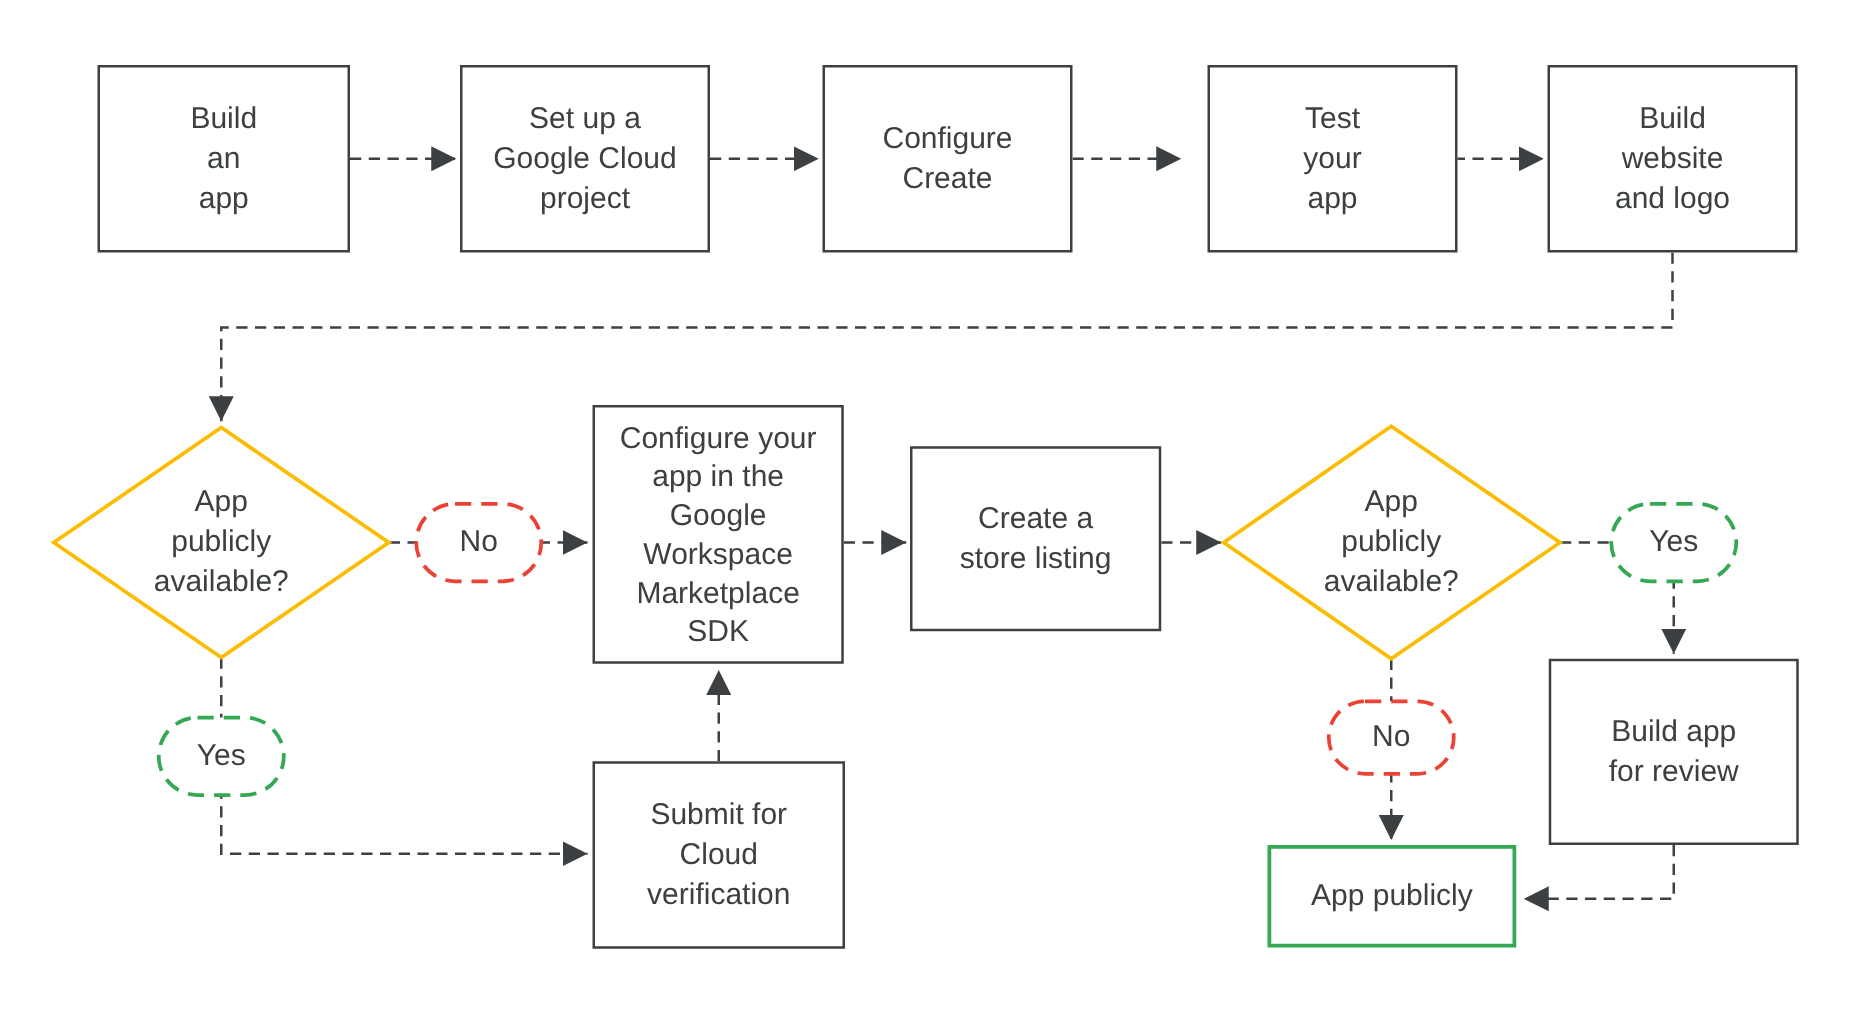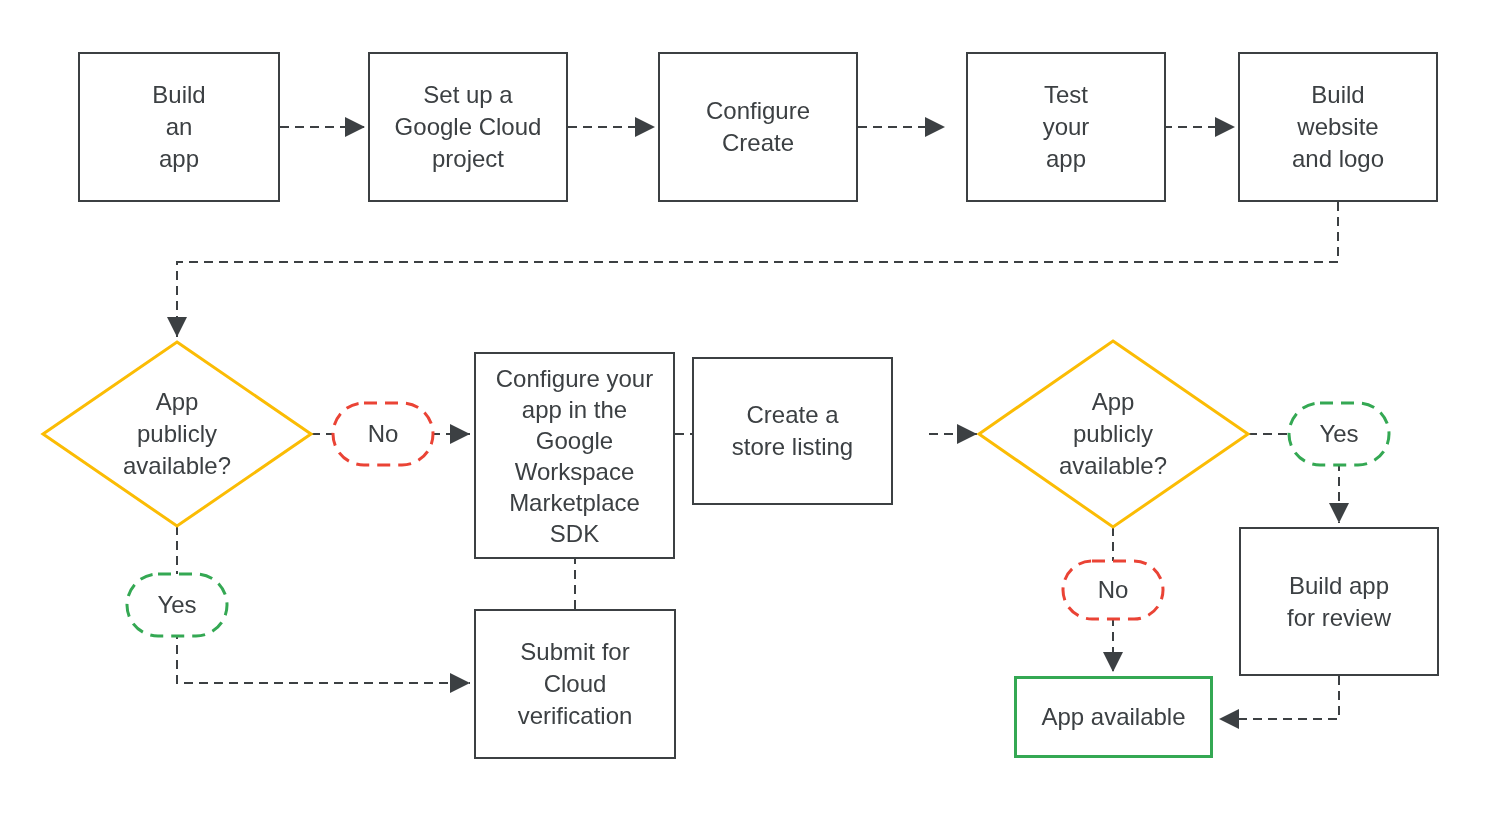--- a/index.html
+++ b/index.html
@@ -27,21 +27,21 @@
   .arrowhead{fill:var(--gray);}
   .node{
     position:absolute;box-sizing:border-box;
     display:flex;align-items:center;justify-content:center;
     text-align:center;white-space:pre-line;
     font-size:24px;line-height:32px;color:var(--gray);
   }
   .box{border:2px solid var(--gray);background:#fff;}
   .published{border:3px solid var(--green);background:#fff;}
   .plain{background:transparent;border:none;}
-  .tight{line-height:31px;margin-top:28px;}
+  .tight{line-height:31px;}
 </style>
 </head>
 <body>
 
 <div class="stage">
 
   <svg width="1494" height="814" viewBox="0 0 1494 814">
     <defs>
       <marker id="ah" markerWidth="11" markerHeight="10" refX="10" refY="5" orient="auto" markerUnits="strokeWidth">
         <path d="M0,0 L10,5 L0,10 Z" class="arrowhead"></path>
@@ -107,29 +107,29 @@
 app in the
 Google
 Workspace
 Marketplace
 SDK</div>
 
   <div class="node box" style="left:474px;top:609px;width:202px;height:150px">Submit for
 Cloud
 verification</div>
 
-  <div class="node box" style="left:692px;top:357px;width:201px;height:148px">Create a
+  <div class="node box" style="left:728px;top:357px;width:201px;height:148px">Create a
 store listing</div>
 
   <div class="node plain" style="left:1013px;top:386px;width:200px;height:96px">App
 publicly
 available?</div>
 
   <div class="node plain" style="left:1289px;top:418px;width:100px;height:32px">Yes</div>
 
   <div class="node plain" style="left:1063px;top:574px;width:100px;height:32px">No</div>
 
   <div class="node box" style="left:1239px;top:527px;width:200px;height:149px">Build app
 for review</div>
 
-  <div class="node published" style="left:1014px;top:676px;width:199px;height:82px">App available</div>
+  <div class="node published" style="left:1014px;top:676px;width:199px;height:82px">App publicly</div>
 
 </div>
 
 </body></html>

